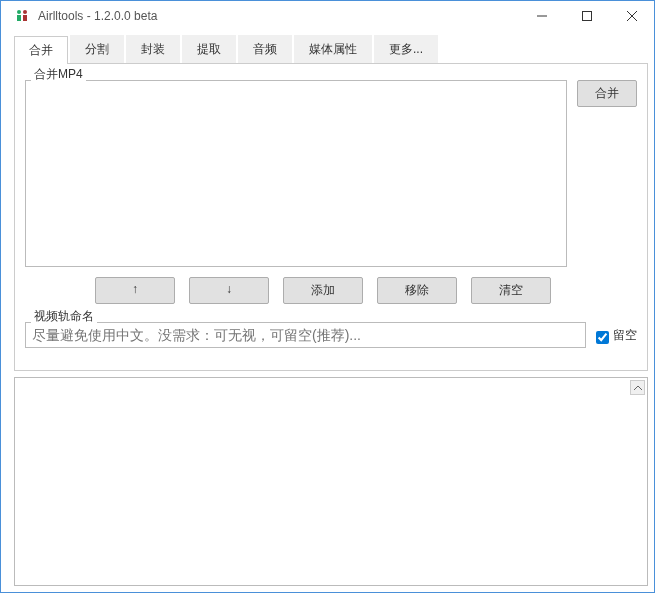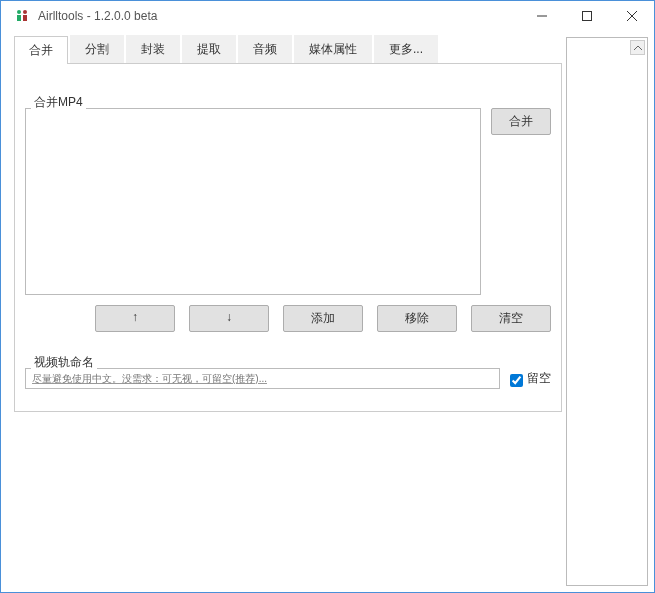--- a/index.html
+++ b/index.html
@@ -4,42 +4,42 @@
 <style>
 * { box-sizing: border-box; margin: 0; padding: 0; }
 body { font-family: "Microsoft YaHei", "Segoe UI", sans-serif; font-size: 12px; background: #fff; color: #333; }
 .window { width: 655px; height: 593px; border: 1px solid #4a90d9; display: flex; flex-direction: column; padding-left: 7px; }
 .titlebar { height: 30px; display: flex; align-items: center; padding: 0 0 0 6px; }
 .titlebar-icon { width: 16px; height: 16px; margin-right: 8px; display: flex; align-items: center; justify-content: center; }
 .titlebar-icon svg { width: 16px; height: 16px; }
 .title-text { flex: 1; color: #555; font-size: 12px; }
 .wbtn { width: 45px; height: 28px; display: flex; align-items: center; justify-content: center; cursor: pointer; }
 .wbtn svg { width: 10px; height: 10px; stroke: #333; stroke-width: 1; fill: none; }
-.client { flex: 1; padding: 4px 6px 6px 6px; display: flex; flex-direction: row; gap: 4px; }
+.client { flex: 1; padding: 4px 6px 6px 6px; display: flex; flex-direction: column; gap: 4px; }
 .tabs { display: flex; border-bottom: 1px solid #ccc; }
 .tab { padding: 5px 14px; border: 1px solid transparent; border-bottom: none; cursor: pointer; background: #f0f0f0; margin-right: 2px; font-size: 12px; color: #333; }
 .tab.active { background: #fff; border-color: #ccc; position: relative; top: 1px; }
 .panel { border: 1px solid #ccc; border-top: none; padding: 8px 10px 12px 10px; }
-.fieldset { margin-bottom: 10px; position: relative; padding-top: 8px; margin-top: 28px; }
+.fieldset { margin-bottom: 10px; position: relative; padding-top: 8px; }
 .fieldset-label { position: absolute; top: -6px; left: 6px; background: #fff; padding: 0 3px; font-size: 12px; color: #333; }
 .merge-row { display: flex; gap: 10px; align-items: flex-start; }
 .table-wrap { flex: 1; border: 1px solid #bbb; background: #fff; }
 .table-head { display: flex; border-bottom: 1px solid #ddd; background: #fff; }
 .th { padding: 4px 6px; border-right: 1px solid #e5e5e5; font-size: 12px; color: #333; }
 .th1 { flex: 0 0 320px; }
 .th2 { flex: 0 0 95px; }
 .th3 { flex: 1; }
 .table-body { height: 185px; }
 .side-btns { display: flex; flex-direction: column; gap: 18px; width: 60px; }
 .btn { border: 1px solid #adadad; background: #e1e1e1; padding: 4px 0; text-align: center; cursor: pointer; font-size: 12px; border-radius: 2px; }
 .btn-row { display: flex; gap: 14px; justify-content: flex-start; margin-top: 10px; padding-left: 70px; }
 .btn-row .btn { width: 80px; }
 .btn-small { width: 38px; }
 .name-row { display: flex; align-items: center; gap: 10px; }
-.text-input { flex: 1; border: 1px solid #bbb; padding: 4px 6px; font-size: 10px; background: #fff; color: #999; text-decoration: underline; }
+.text-input { flex: 1; border: 1px solid #bbb; padding: 4px 6px; font-size: 14px; background: #fff; color: #999; }
 .chk { display: flex; align-items: flex-end; gap: 4px; font-size: 12px; color: #333; }
 .chk input { accent-color: #0078d7; width: 13px; height: 13px; }
 .log-area { flex: 1; border: 1px solid #bbb; background: #fff; position: relative; min-height: 100px; margin-top: 2px; }
 .scroll-up { position: absolute; top: 2px; right: 2px; width: 15px; height: 15px; background: #f0f0f0; border: 1px solid #ccc; display: flex; align-items: center; justify-content: center; }
 .scroll-up svg { width: 8px; height: 6px; }
 </style>
 </head>
 <body>
 
 <div class="window">

